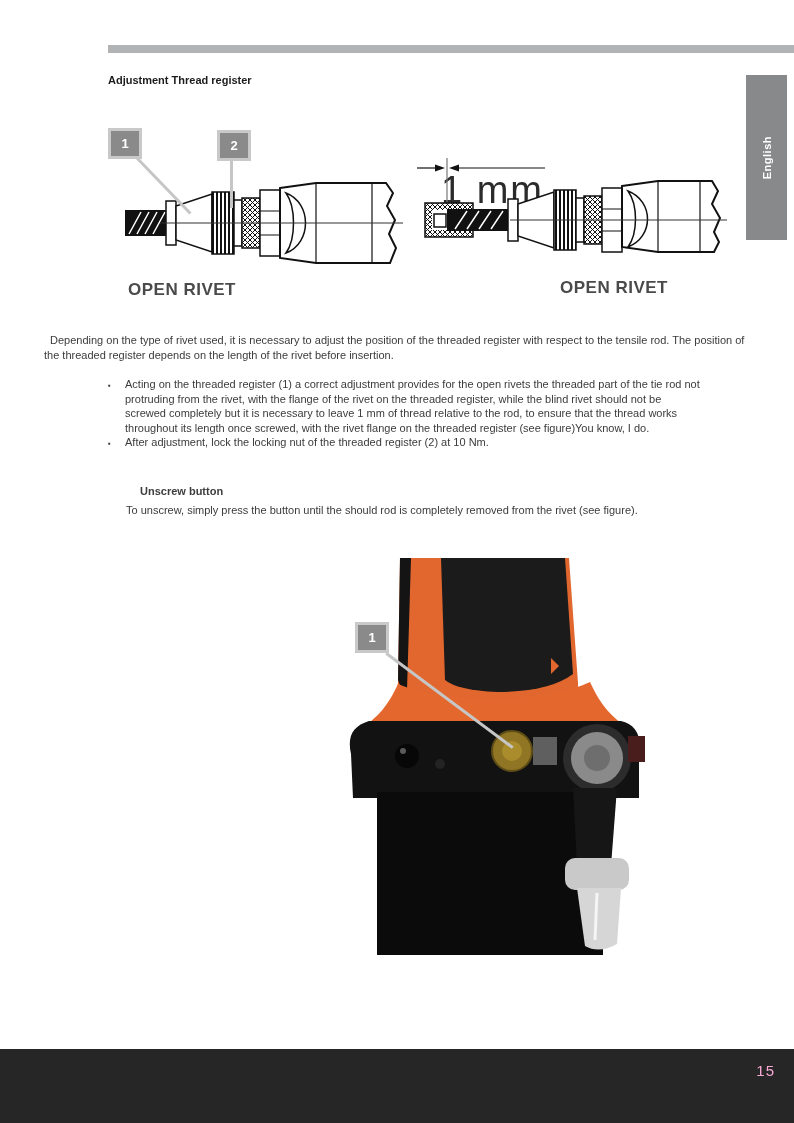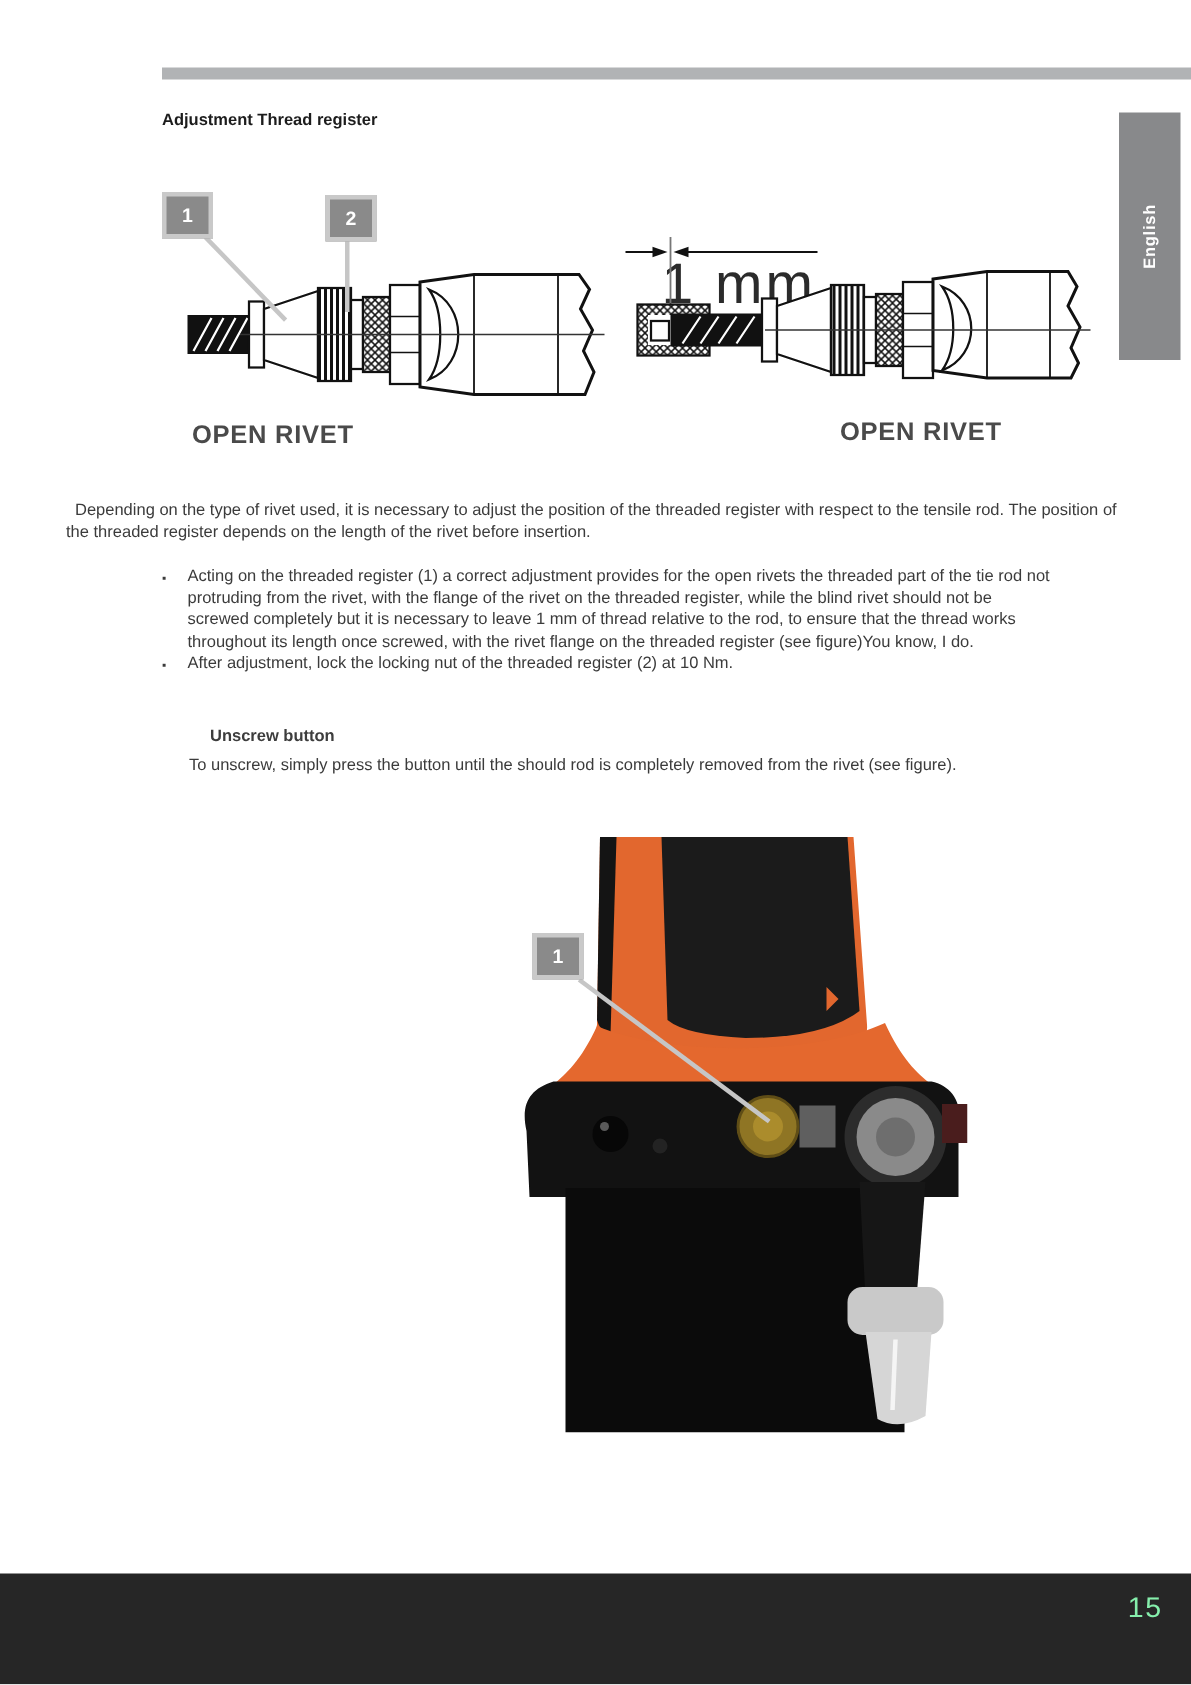--- a/index.html
+++ b/index.html
@@ -45,21 +45,21 @@
   .bullet-item { display:flex; font-size:11px; line-height:14.6px; }
   .bullet-marker { width:17px; flex:0 0 17px; font-size:8px; padding-top:2px; color:#3b3b3b; }
   .bullet-text { flex:1; }
 
   .unscrew-heading { left:108px; top:485px; font-size:11px; font-weight:bold; color:#3d3d3d;margin-left:32px; }
   .unscrew-body { left:126px; top:503px; width:580px; font-size:11px; line-height:14.6px; }
   .brand { font-weight:bold; }
   .regmark { font-weight:bold; font-size:8px; vertical-align:super; }
 
   .footer { left:0; top:1049px; width:794px; height:74px; background:#262626; }
-  .page-number { position:absolute; right:19px; top:13px; color:#86efac; font-size:19px; letter-spacing:1px; }
+  .page-number { position:absolute; right:19px; top:13px; color:#f9a8d4; font-size:15px; letter-spacing:1px; }
 
   svg { display:block; }
 </style>
 </head>
 <body>
 
 <div class="page">
 
   <div class="abs top-rule"></div>
 

